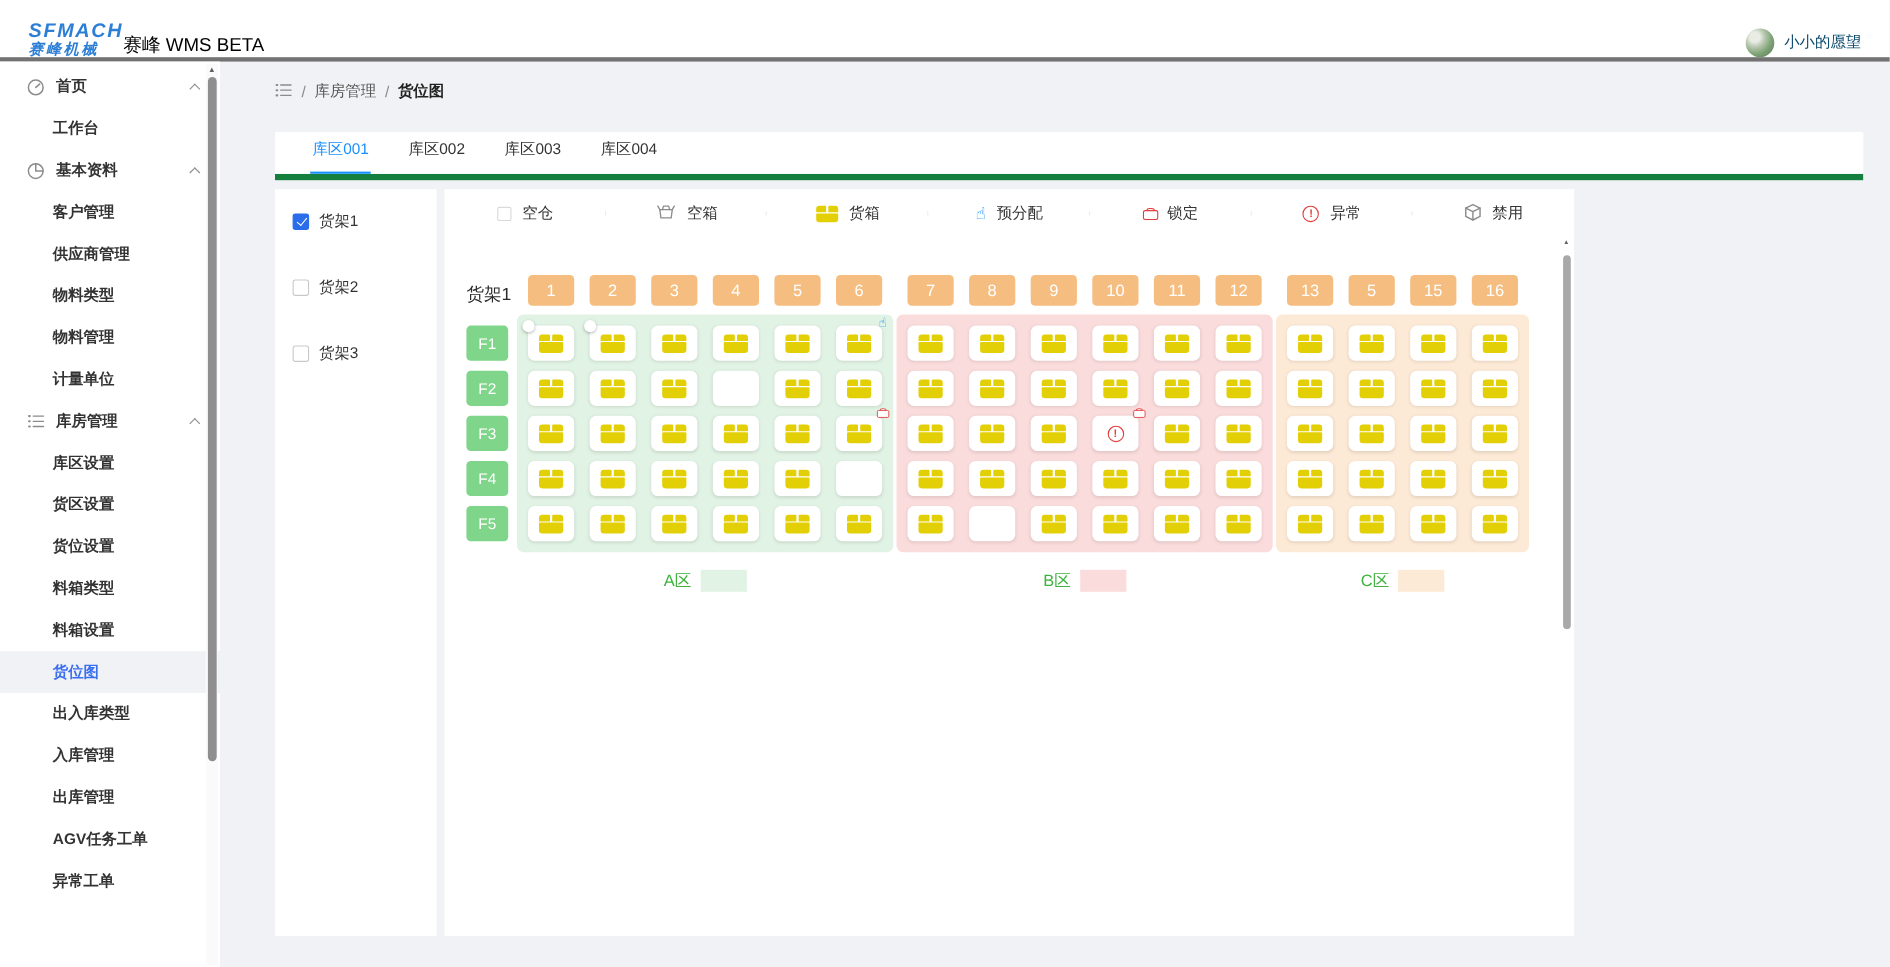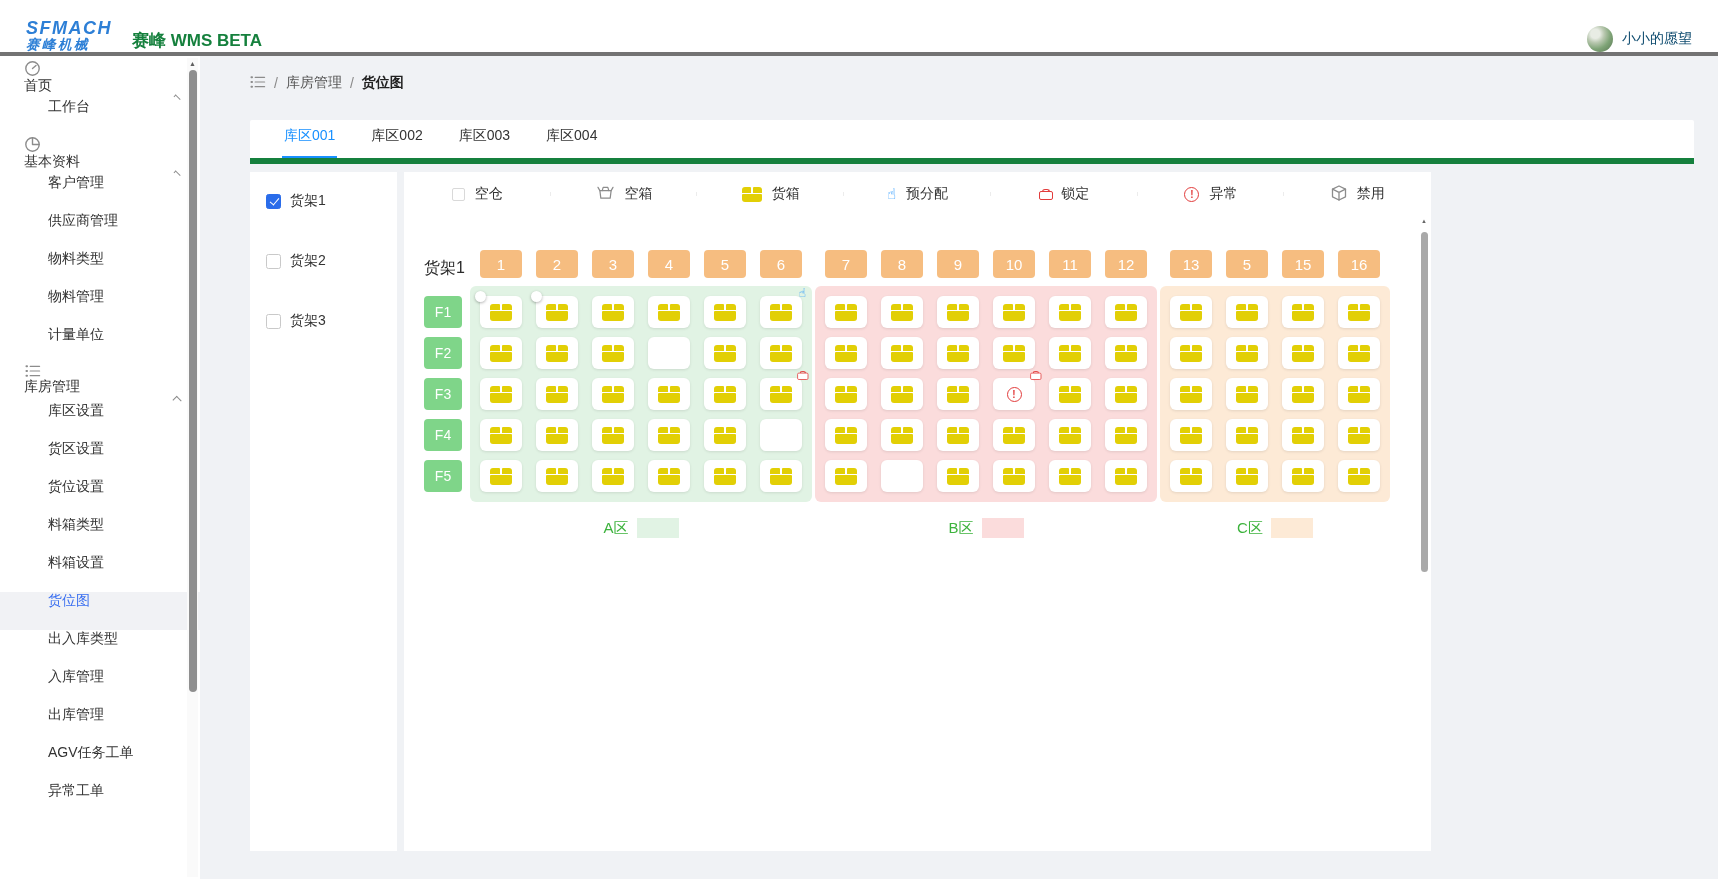--- a/index.html
+++ b/index.html
@@ -4,31 +4,31 @@
 <style>
   * { margin:0; padding:0; box-sizing:border-box; }
   html,body { width:1718px; height:879px; overflow:hidden; }
   body { font-family:"Liberation Sans","DejaVu Sans",sans-serif; background:#f0f2f5; color:#333; font-size:14px; }
 
   
   .app-header { height:56px; background:#fff; border-bottom:4px solid #737373; display:flex; align-items:flex-end; padding:0 26px; }
   .logo { display:flex; flex-direction:column; line-height:1.05; font-style:italic; font-weight:bold; color:#2d7fd6; cursor:default; }
   .logo .en { font-size:18px; letter-spacing:1.5px; }
   .logo .cn { font-size:13.5px; letter-spacing:2.5px; }
-  .app-title { font-size:17px; font-weight:bold; color:#15803d; margin-left:20px; }
+  .app-title { font-size:17px; font-weight:normal; color:#000000; }
   .header-right { margin-left:auto; display:flex; align-items:center; gap:9px; cursor:pointer; }
   .avatar { width:26px; height:26px; border-radius:50%;
     background: radial-gradient(circle at 32% 30%, #e8ece4 0 18%, #b9c8b0 35%, #7fa477 60%, #55734f 100%); }
   .username { font-size:14px; color:#0c4a6e; }
 
   
   .layout { display:flex; height:823px; }
   .sidebar { position:relative; width:200px; background:#fff; flex:none; overflow:hidden; }
   .menu { padding-top:4px; }
-  .menu-item { height:38px; display:flex; align-items:flex-start; font-size:14px; font-weight:400; color:#333; cursor:pointer;flex-direction:column; }
+  .menu-item { height:38px; display:flex; align-items:center; font-size:14px; font-weight:700; color:#333; cursor:pointer; }
   .menu-item.section { padding:0 18px 0 24px; }
   .menu-item.child { padding-left:48px; }
   .menu-item .mi-icon { width:17px; height:17px; margin-right:10px; display:inline-flex; align-items:center; justify-content:center; }
   .menu-item .chev { margin-left:auto; width:7px; height:7px; border-left:1.6px solid #8c8c8c; border-top:1.6px solid #8c8c8c; transform:rotate(45deg) translateY(2px); }
   .menu-item.active { background:#f1f2f5; color:#3a6ff0; }
 
   .side-scroll { position:absolute; top:2px; right:2px; bottom:2px; width:11px; background:#fafafa; }
   .side-scroll .arr { position:absolute; top:1px; left:0; width:11px; text-align:center; font-size:7px; color:#5f5f5f; line-height:10px; }
   .side-scroll .thumb { position:absolute; top:12px; left:1.5px; width:8px; height:76%; background:#8f8f8f; border-radius:5px; }
 

